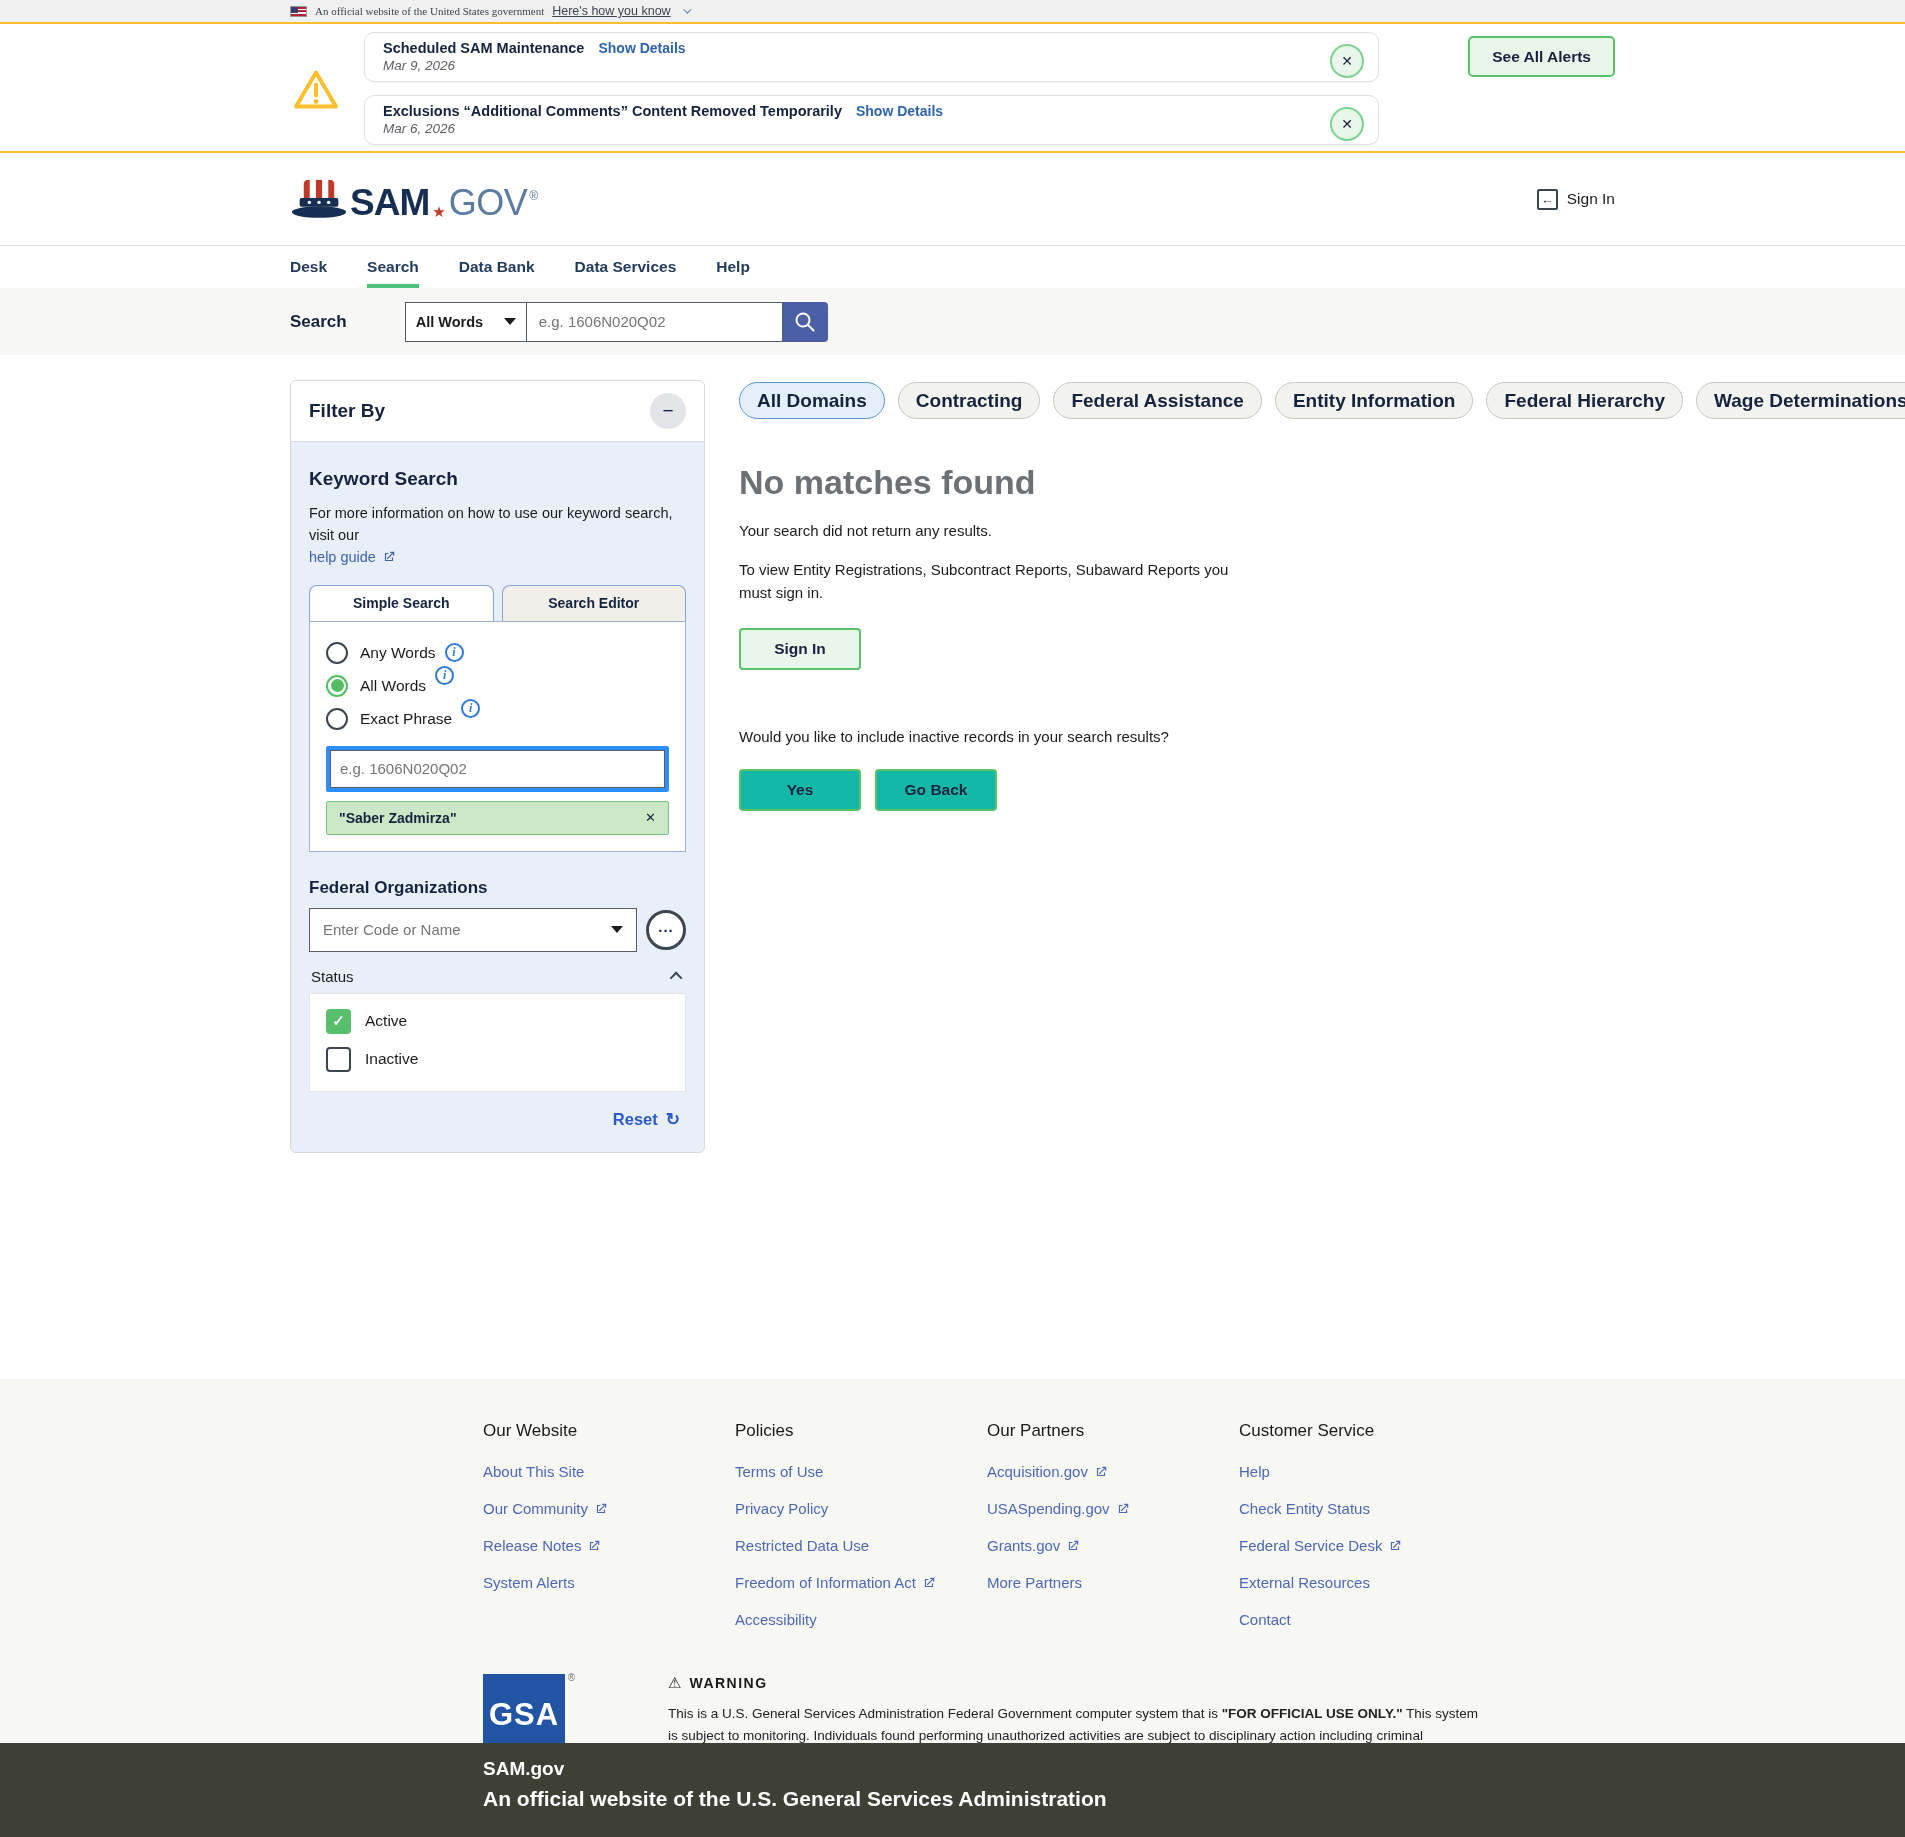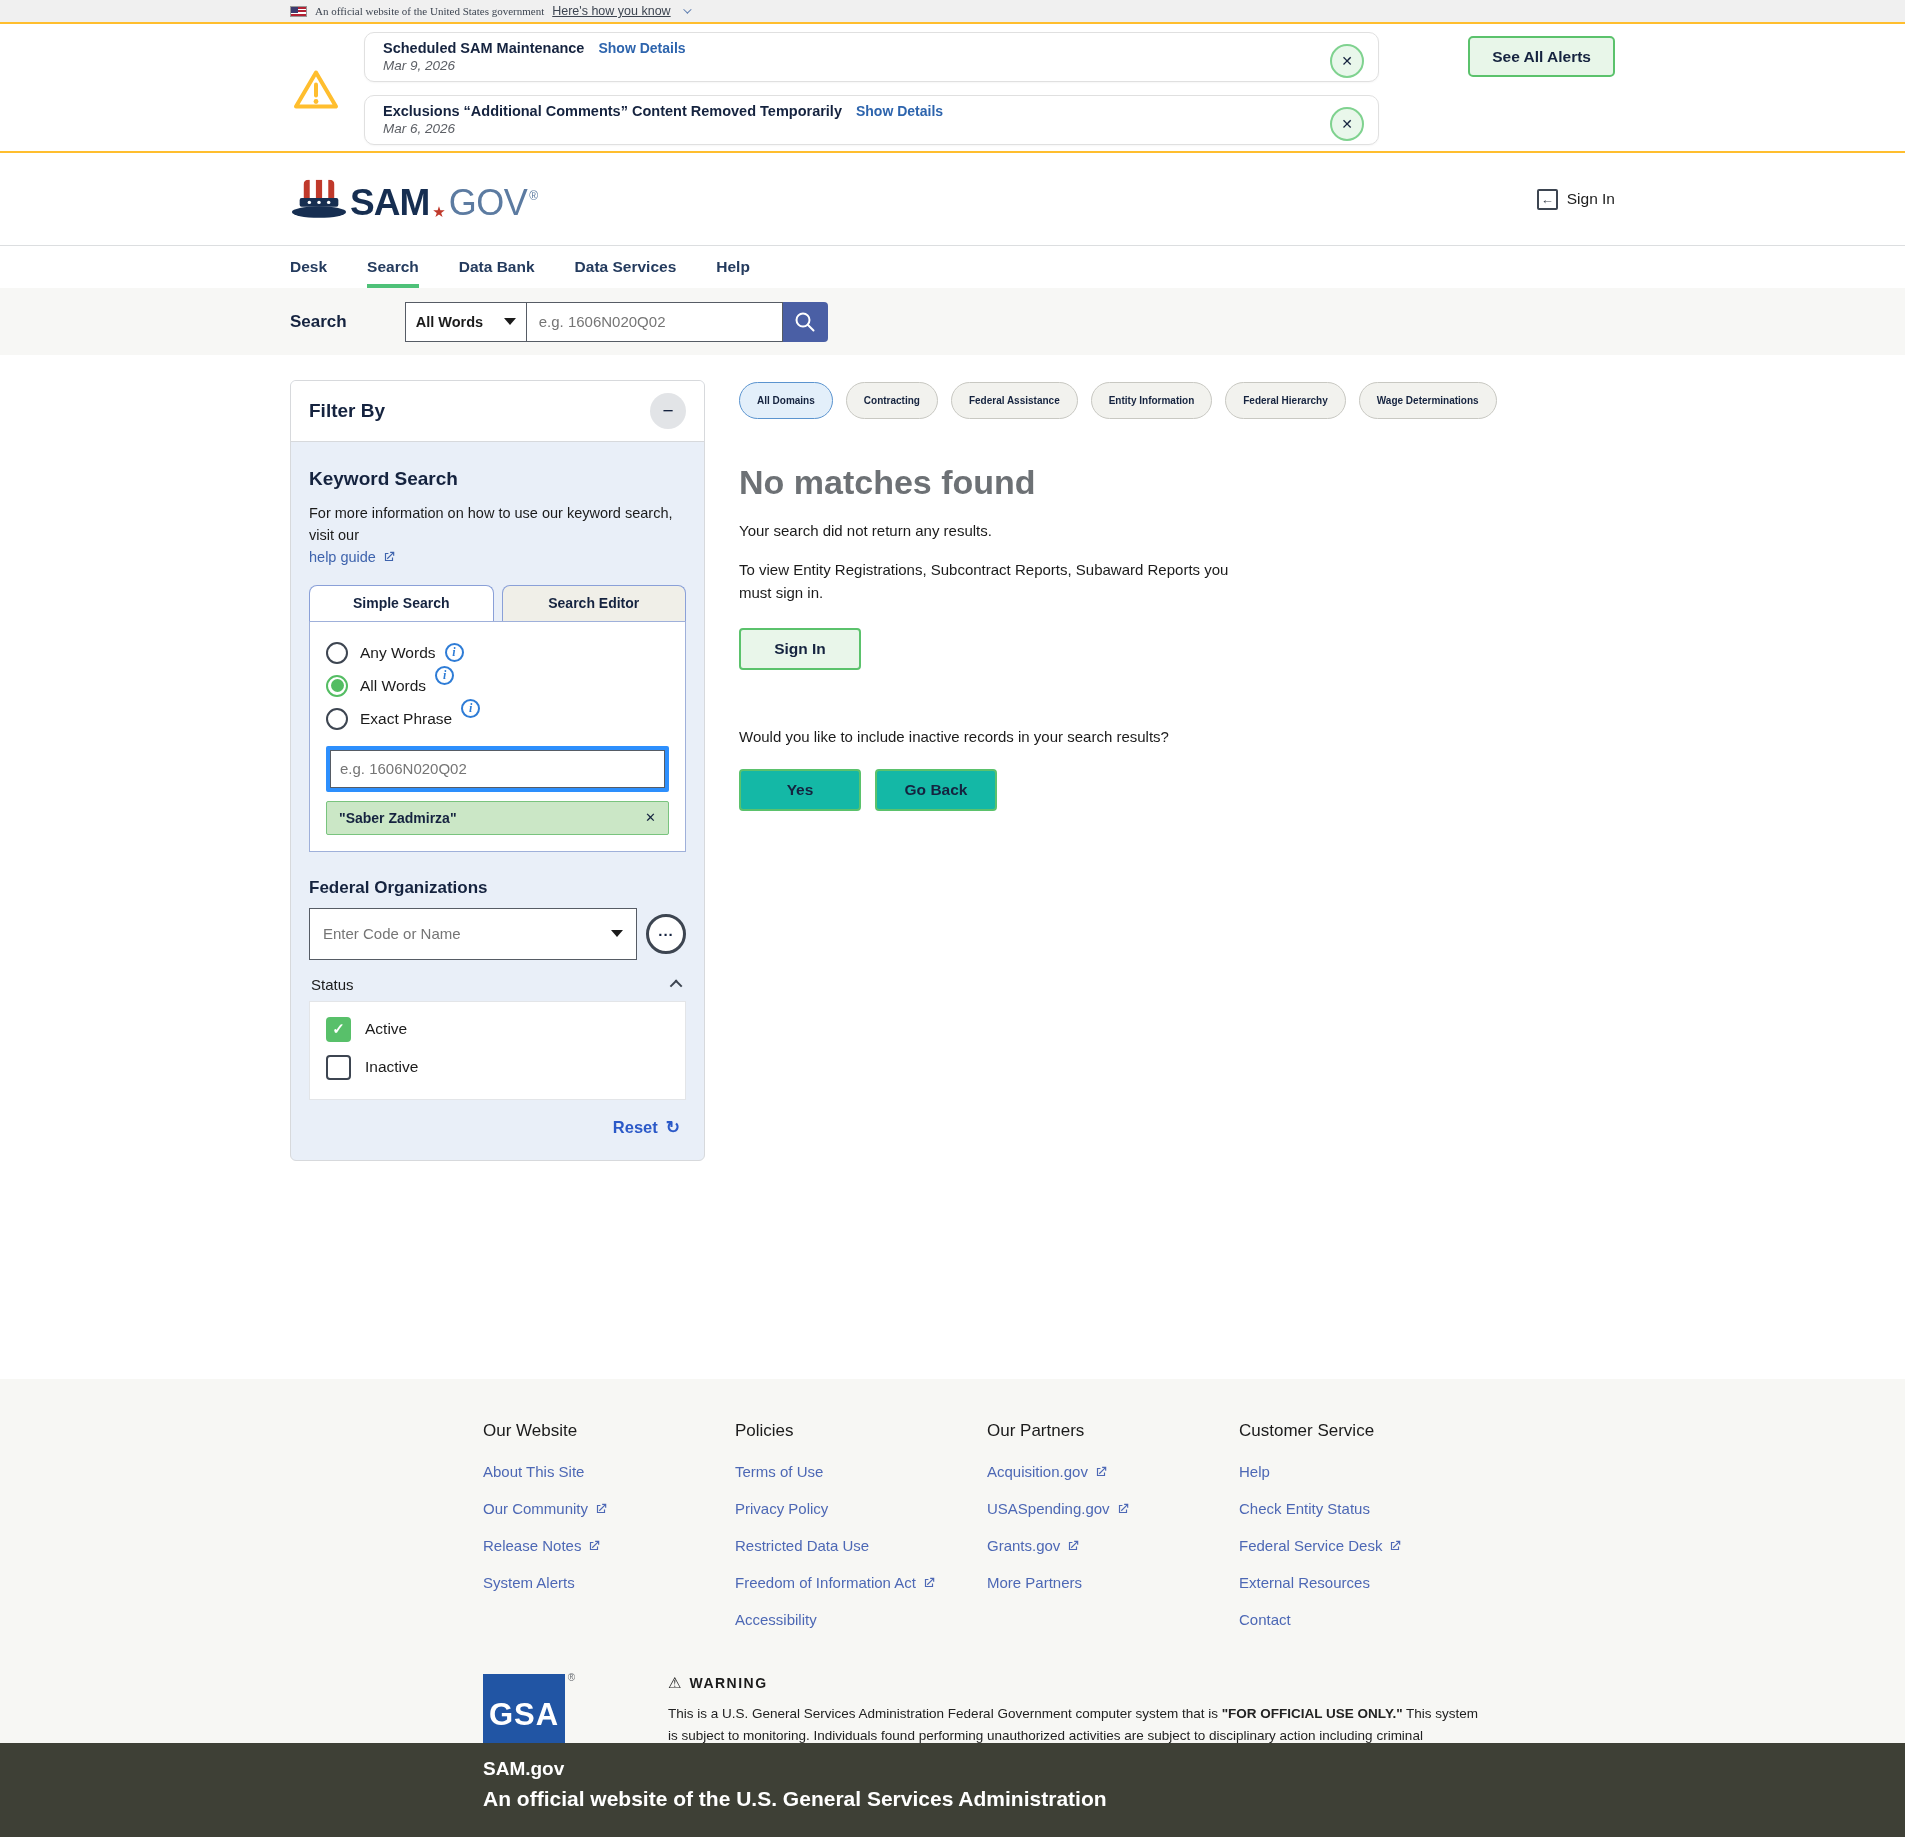--- a/index.html
+++ b/index.html
@@ -112,21 +112,21 @@
   .kw-input-wrap { border:4px solid #2d8ffd; border-radius:2px; margin-top:16px; }
   .kw-input { width:100%; height:38px; border:1px solid #565c65; padding:0 9px; font-size:15px; outline:none;
     font-family:"Liberation Sans",sans-serif; color:#1b1b1b; background:#fff; display:block; }
   .kw-input::placeholder { color:#757575; }
   .kw-tag { margin-top:9px; background:#cbe7c6; border:1px solid #79c47e; border-radius:2px; padding:8px 12px;
     display:flex; align-items:center; justify-content:space-between; }
   .kw-tag-text { font-size:14px; font-weight:bold; color:#15233f; }
   .kw-tag-x { font-size:13px; color:#15233f; cursor:pointer; }
   .org-heading { font-size:17px; font-weight:bold; color:#15233f; margin:26px 0 10px 0; }
   .org-row { display:flex; align-items:center; gap:9px; }
-  .org-select { flex:1; height:52px; background:#fff; border:1px solid #565c65; display:flex; align-items:center;
+  .org-select { flex:1; height:44px; background:#fff; border:1px solid #565c65; display:flex; align-items:center;
     padding:0 13px; cursor:pointer; }
   .org-placeholder { font-size:15px; color:#757575; flex:1; }
   .ellipsis-btn { width:40px; height:40px; border-radius:50%; background:#fff; border:3px solid #3d4551;
     color:#15233f; font-size:15px; font-weight:bold; letter-spacing:1px; display:flex; align-items:center;
     justify-content:center; cursor:pointer; flex:none; padding-bottom:6px; }
   .status-row { display:flex; align-items:center; justify-content:space-between; margin:16px 4px 8px 2px; }
   .status-label { font-size:15px; color:#1b1b1b; }
   .chev-up { width:9px; height:9px; border-left:2px solid #3d4551; border-top:2px solid #3d4551;
     transform:rotate(45deg) translateY(2px); cursor:pointer; }
   .status-box { background:#fff; border:1px solid #e3e5e8; padding:15px 16px 6px 16px; }
@@ -136,21 +136,21 @@
     font-size:15px; font-weight:bold; }
   .checkbox.unchecked { background:#fff; border:2px solid #3d4551; }
   .check-label { font-size:15.5px; color:#1b1b1b; }
   .reset-row { display:flex; justify-content:flex-end; align-items:center; gap:8px; padding:17px 6px 6px 0; }
   .reset-link { font-size:16.5px; font-weight:bold; color:#2b59c8; cursor:pointer; }
   .reset-icon { font-size:17px; color:#2b59c8; font-weight:bold; }
 
   
   .results-col { flex:1; margin-top:27px; }
   .domain-pills { display:flex; gap:13px; margin-bottom:44px; }
-  .pill { height:37px; padding:0 17px; border-radius:19px; display:flex; align-items:center; font-size:10px;
+  .pill { height:37px; padding:0 17px; border-radius:19px; display:flex; align-items:center; font-size:19px;
     font-weight:bold; color:#15233f; background:#f2f2ee; border:1px solid #c8c8c2; cursor:pointer; white-space:nowrap;text-align:right; }
   .pill.active { background:#e3effa; border:1px solid #5b94cf; }
   .nm-title { font-size:34px; font-weight:bold; color:#6d7175; margin:10px 0 20px 0; }
   .nm-line1 { font-size:15px; margin-bottom:20px; }
   .nm-line2 { font-size:15px; width:500px; line-height:1.5; margin-bottom:24px; }
   .green-btn, .white-green-btn { width:122px; height:42px; border-radius:4px; font-size:15.5px; font-weight:bold;
     color:#15233f; cursor:pointer; font-family:"Liberation Sans",sans-serif; }
   .green-btn { background:#e9f6ea; border:2px solid #5bc26c; display:block; margin-bottom:58px; }
   .white-green-btn { background:#14b8a6; border:2px solid #5bc26c; }
   .nm-question { font-size:15px; margin-bottom:24px; }

